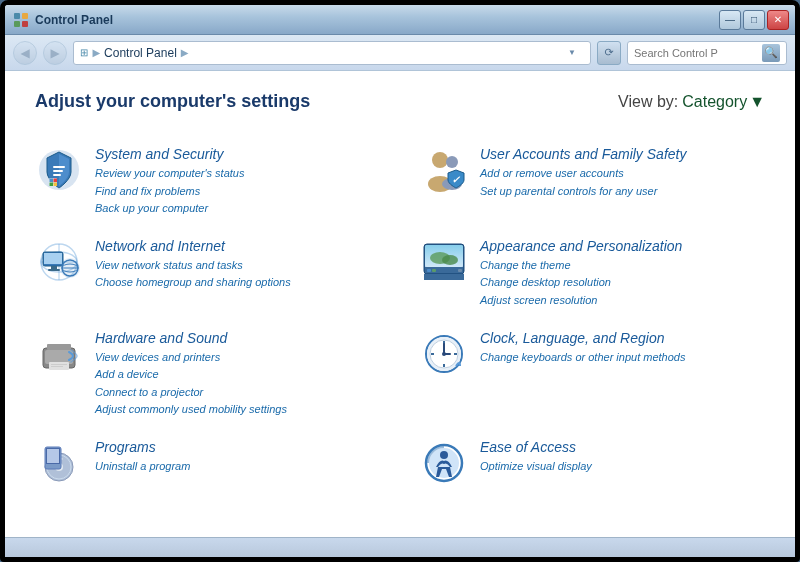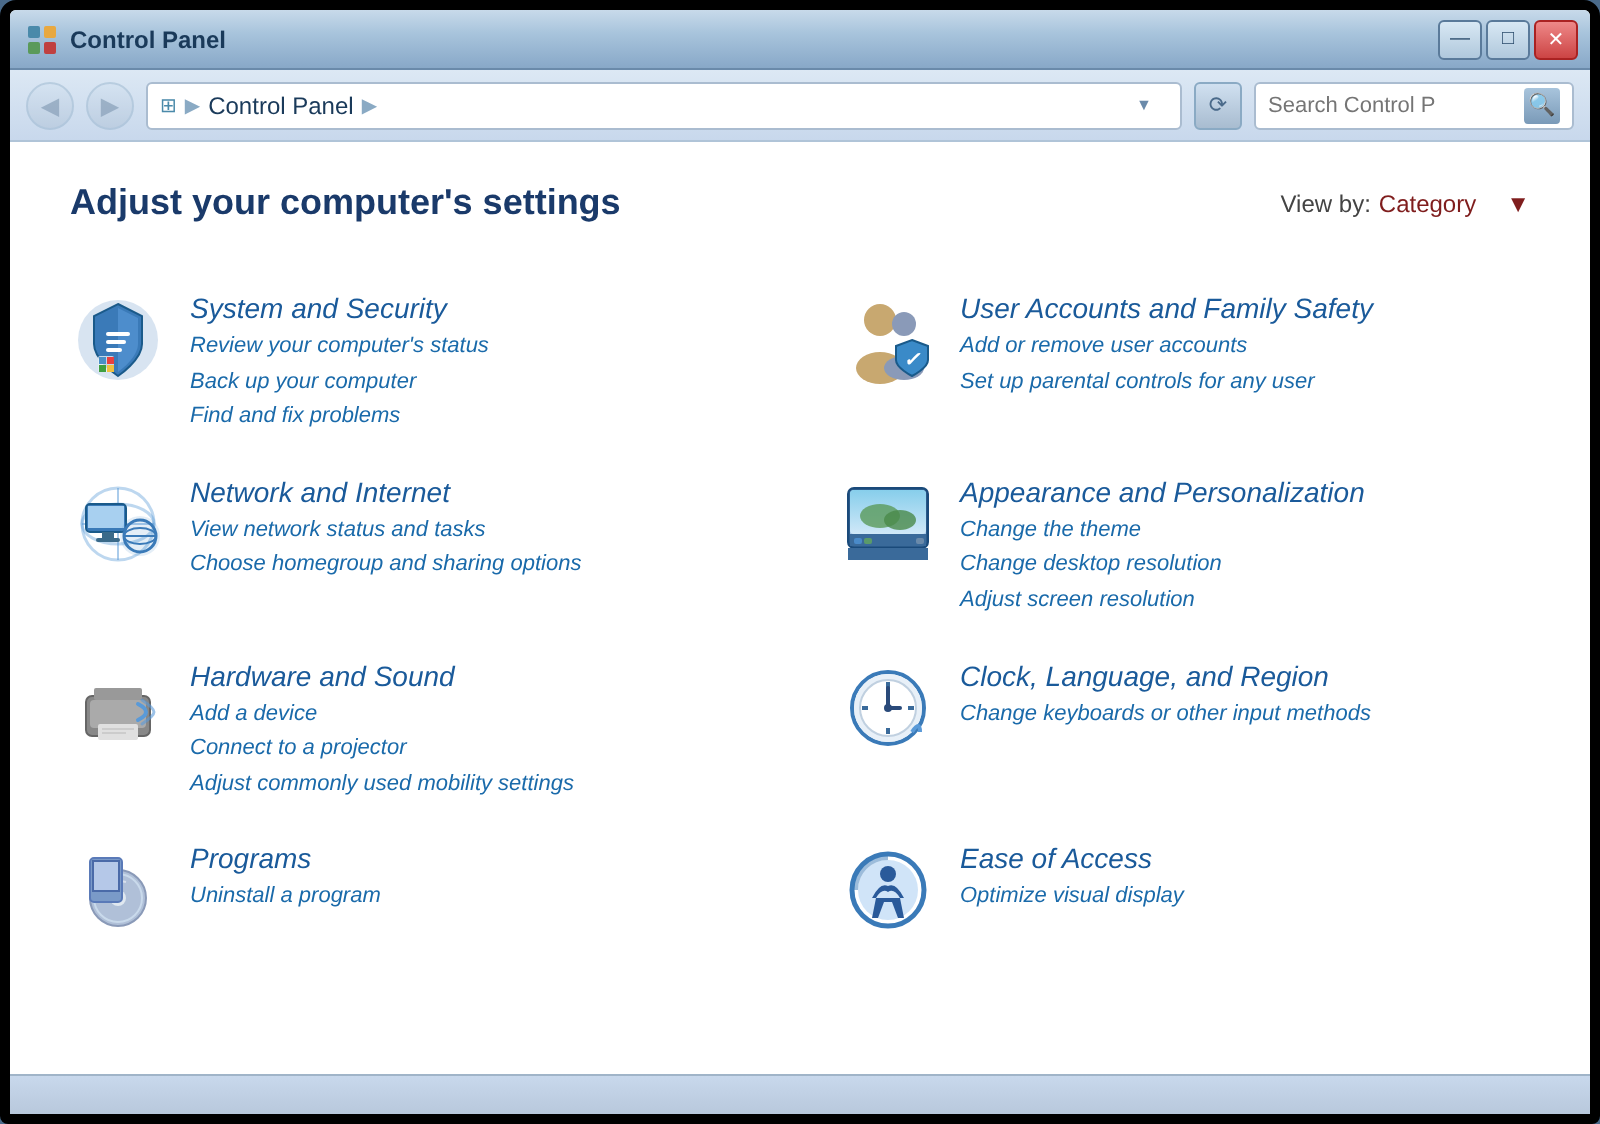--- a/index.html
+++ b/index.html
@@ -185,30 +185,30 @@
     }
     .page-title {
       font-size: 18px;
       font-weight: 700;
       color: #1a3a6a;
     }
     .view-by {
       display: flex;
       align-items: flex-end;
       gap: 4px;
-      font-size: 12px;
+      font-size: 16px;
       color: #444;
     }
     .view-by-label { color: #444; }
     .view-by-value {
-      color: #7f1d1d;
-      cursor: pointer;
-      display: flex;
-      align-items: center;
-      gap: 15px;
+      color: #14532d;
+      cursor: pointer;
+      display: flex;
+      align-items: center;
+      gap: 2px;
     }
 
     
     .categories-grid {
       display: grid;
       grid-template-columns: 1fr 1fr;
       gap: 0;
       column-gap: 40px;
       font-style: italic;
     }
@@ -330,22 +330,22 @@
             <rect x="14" y="32" width="8" height="8" fill="#e8f0f8" opacity="0.8" rx="1"></rect>
             <rect x="14.5" y="32.5" width="3.5" height="3.5" fill="#4a90c8"></rect>
             <rect x="18.5" y="32.5" width="3.5" height="3.5" fill="#e84040"></rect>
             <rect x="14.5" y="36.5" width="3.5" height="3.5" fill="#40a040"></rect>
             <rect x="18.5" y="36.5" width="3.5" height="3.5" fill="#f0c040"></rect>
           </svg>
         </div>
         <div class="category-text">
           <a class="category-title">System and Security</a>
           <span class="category-link">Review your computer's status</span>
+          <span class="category-link">Find and fix problems</span>
           <span class="category-link">Back up your computer</span>
-          <span class="category-link">Find and fix problems</span>
         </div>
       </div>
 
       <div class="category-item">
         <div class="category-icon">
           <svg width="48" height="48" viewBox="0 0 48 48">
             <circle cx="20" cy="14" r="8" fill="#c8a870"></circle>
             <ellipse cx="20" cy="38" rx="12" ry="8" fill="#c8a870"></ellipse>
             <circle cx="32" cy="16" r="6" fill="#8a9ab8"></circle>
             <ellipse cx="32" cy="38" rx="10" ry="6" fill="#8a9ab8"></ellipse>
@@ -429,20 +429,21 @@
             <rect x="14" y="32" width="20" height="8" rx="1" fill="#e0e0e0"></rect>
             <rect x="16" y="34" width="16" height="1" fill="#ccc"></rect>
             <rect x="16" y="36" width="12" height="1" fill="#ccc"></rect>
 
             <path d="M34 22 Q38 24 38 26 Q38 28 34 30" fill="none" stroke="#5a9ad8" stroke-width="2" stroke-linecap="round"></path>
             <path d="M36 20 Q42 24 42 26 Q42 28 36 32" fill="none" stroke="#5a9ad8" stroke-width="1.5" stroke-linecap="round" opacity="0.6"></path>
           </svg>
         </div>
         <div class="category-text">
           <a class="category-title">Hardware and Sound</a>
+          <span class="category-link">View devices and printers</span>
           <span class="category-link">Add a device</span>
           <span class="category-link">Connect to a projector</span>
           <span class="category-link">Adjust commonly used mobility settings</span>
         </div>
       </div>
 
       <div class="category-item">
         <div class="category-icon">
           <svg width="48" height="48" viewBox="0 0 48 48">
             <circle cx="24" cy="24" r="18" fill="none" stroke="#3a7ab8" stroke-width="2"></circle>

